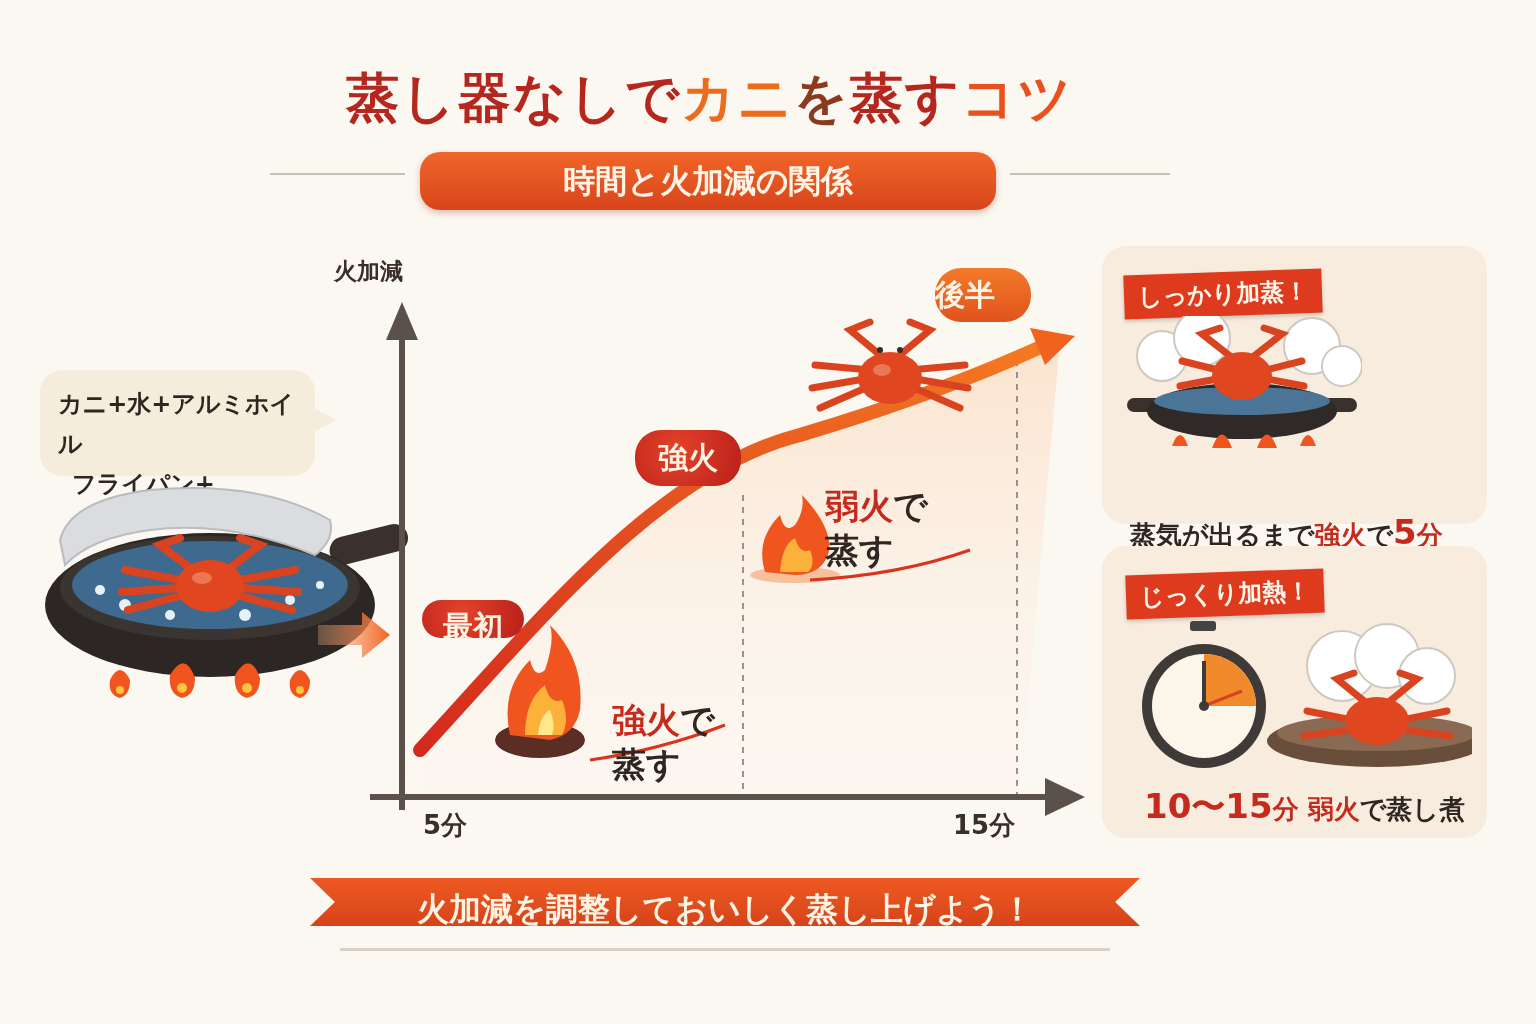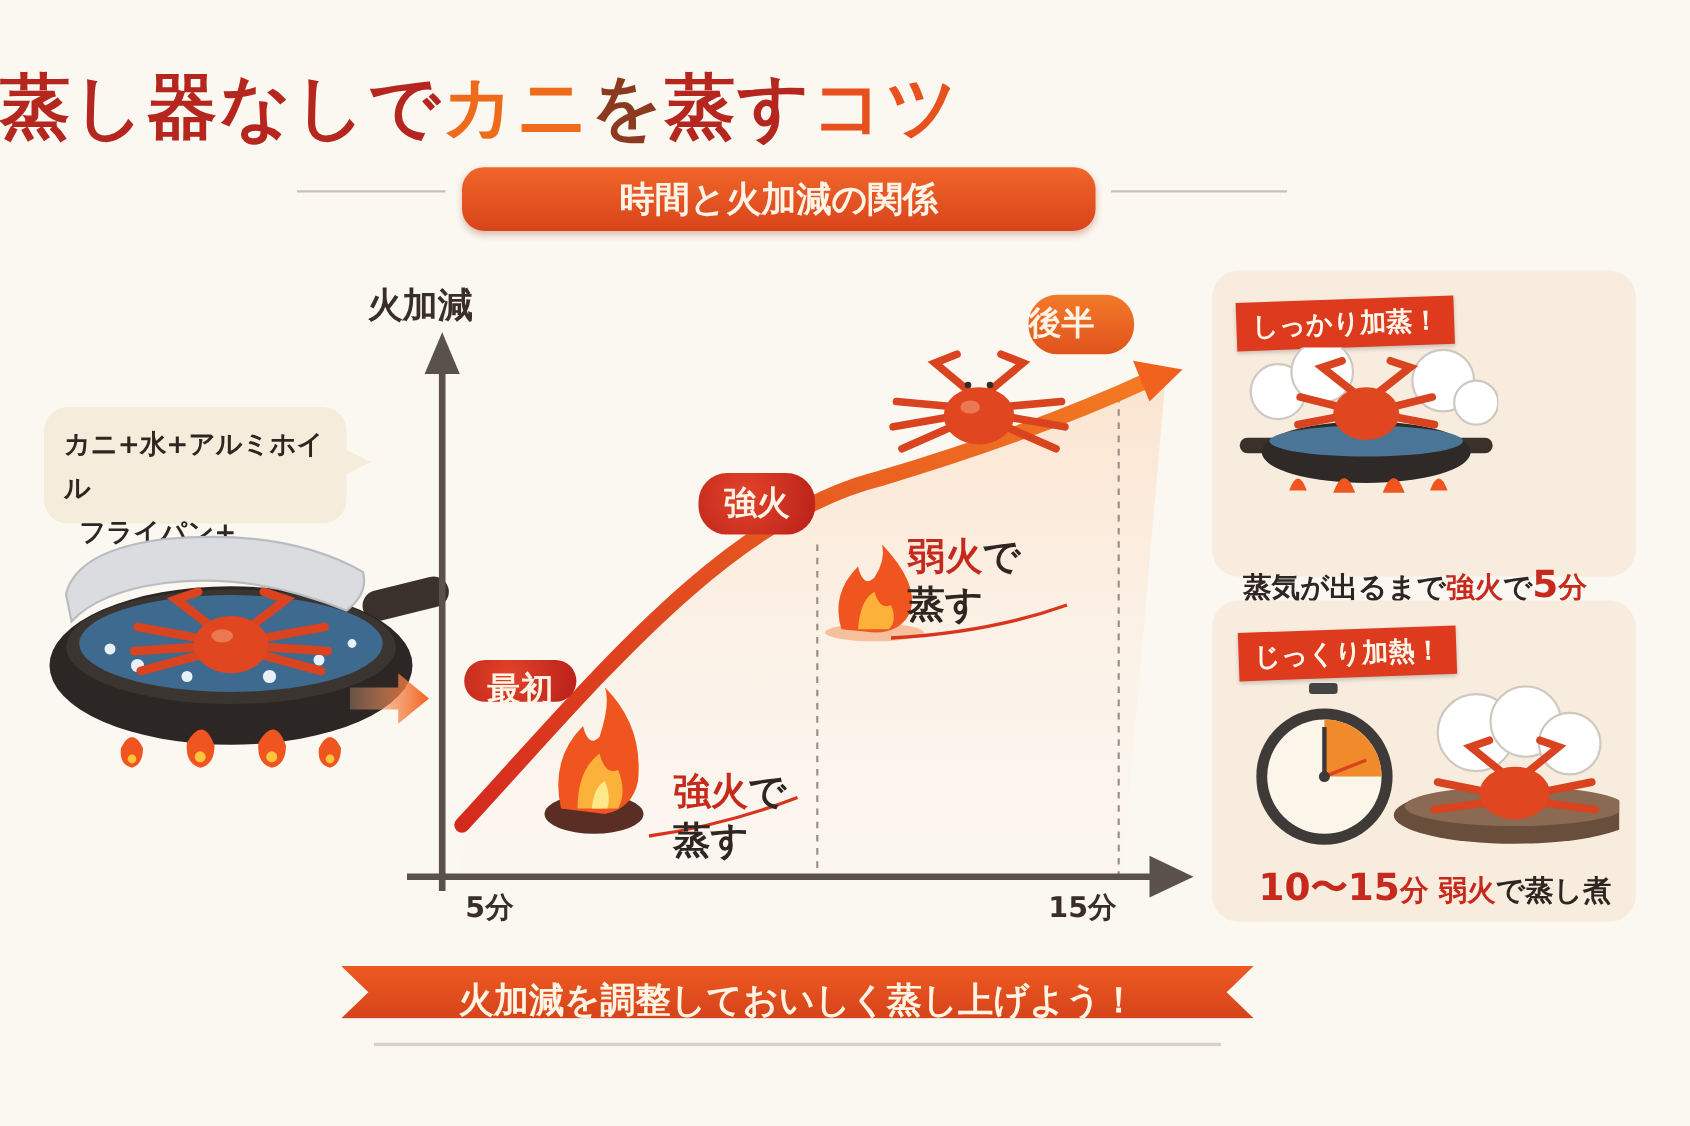--- a/index.html
+++ b/index.html
@@ -7,22 +7,22 @@
   body {
     background: #fbf7f1;
     font-family: "DejaVu Sans", "Liberation Sans", sans-serif;
     position: relative;
     color: #3a2e28;
   }
   .abs { position: absolute; }
 
   
   .title {
-    left: 0; top: 48px; width: 1420px; text-align: left;
-    font-size: 64px; font-weight: bold; letter-spacing: 2px;
+    left: 0; top: 48px; width: 1420px; text-align: center;
+    font-size: 53px; font-weight: bold; letter-spacing: 2px;
     line-height: 100px;
   }
   .title .t1 { color: #b5261e; }
   .title .t2 { color: #ee6b1c; }
   .title .t3 { color: #8a3a1e; }
   .title .t4 { color: #e8501e; }
 
   .subtitle-line { height: 2px; background: #c9bfb3; top: 173px; }
   .subtitle {
     left: 420px; top: 152px; width: 576px; height: 58px;
@@ -40,21 +40,21 @@
     line-height: 40px;
   }
   .left-bubble::after {
     content: ""; position: absolute; right: -22px; top: 38px;
     border-left: 24px solid #f6ecdc; border-top: 12px solid transparent; border-bottom: 12px solid transparent;
   }
 
   
   .chart-svg { left: 340px; top: 240px; }
 
-  .axis-label { font-size: 32px; font-weight: bold; color: #3a2e28; }
+  .axis-label { font-size: 23px; font-weight: bold; color: #3a2e28; }
 
   .bubble-red {
     background: radial-gradient(circle at 40% 35%, #e2432a, #b81f18);
     color: #fff3e4; font-weight: bold; border-radius: 26px;
     text-align: center;
   }
   .bubble-orange {
     background: linear-gradient(180deg, #f37a2a, #e0531c);
     color: #fff3e4; font-weight: bold; border-radius: 26px; text-align: left;
   }

